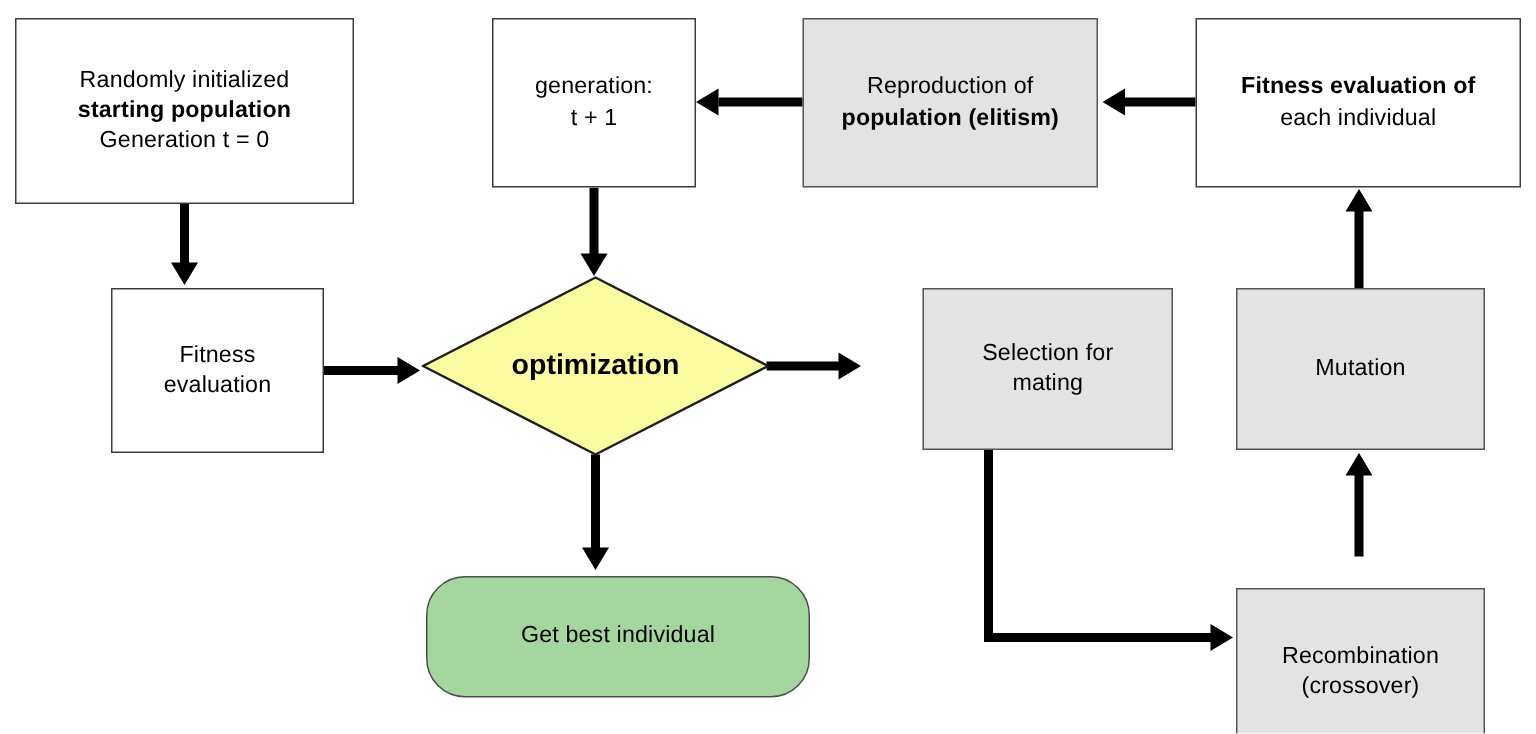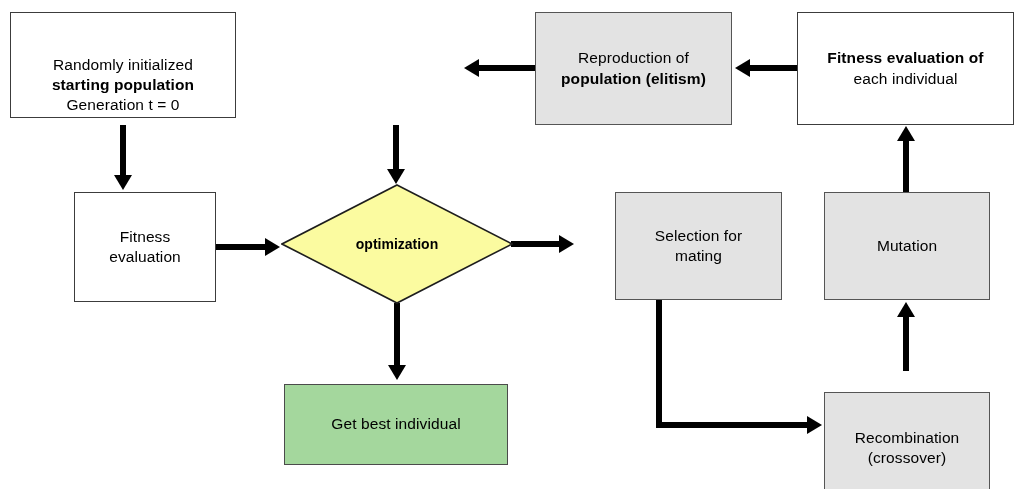--- a/index.html
+++ b/index.html
@@ -44,21 +44,21 @@
   }
   .diamond-wrap svg { display: block; }
   .diamond-label {
     position: absolute;
     left: 0; top: 0;
     width: 100%; height: 100%;
     display: flex;
     align-items: center;
     justify-content: center;
     text-align: center;
-    font-size: 14px;
+    font-size: 19px;
     line-height: 1.30;
     font-weight: 700;
     color: #000000;
     pointer-events: none;
   }
   .diamond-label > span { display: block; white-space: nowrap; }
 
   
   .seg {
     position: absolute;
@@ -91,28 +91,34 @@
     border-top: 9px solid transparent;
     border-bottom: 9px solid transparent;
     border-left: 15px solid #000000;
   }
 </style>
 </head>
 <body>
 
 <div id="canvas">
 
-  <div class="node fill-white" style="left:10px; top:12px; width:226px; height:106px;align-items:flex-end;">
+  <div class="node fill-white" style="left:10px; top:12px; width:226px; height:124px;">
     <span class="lines">
       <span>Randomly initialized</span>
       <span style="font-weight:700;">starting population</span>
       <span>Generation t = 0</span>
     </span>
   </div>
 
+  <div class="node fill-white" style="left:328px; top:12px; width:136px; height:113px;">
+    <span class="lines">
+      <span>generation:</span>
+      <span>t + 1</span>
+    </span>
+  </div>
 
   <div class="node fill-gray" style="left:535px; top:12px; width:197px; height:113px;">
     <span class="lines">
       <span>Reproduction of</span>
       <span style="font-weight:700;">population (elitism)</span>
     </span>
   </div>
 
   <div class="node fill-white" style="left:797px; top:12px; width:217px; height:113px;">
     <span class="lines">
@@ -145,21 +151,21 @@
       <span>mating</span>
     </span>
   </div>
 
   <div class="node fill-gray" style="left:824px; top:192px; width:166px; height:108px;">
     <span class="lines">
       <span>Mutation</span>
     </span>
   </div>
 
-  <div class="node fill-green" style="left:284px; top:384px; width:224px; height:81px;">
+  <div class="node fill-green" style="left:284px; top:384px; width:256px; height:81px;border-radius:26px;">
     <span class="lines">
       <span>Get best individual</span>
     </span>
   </div>
 
   <div class="node fill-gray" style="left:824px; top:392px; width:166px; height:112px;">
     <span class="lines">
       <span>Recombination</span>
       <span>(crossover)</span>
     </span>

